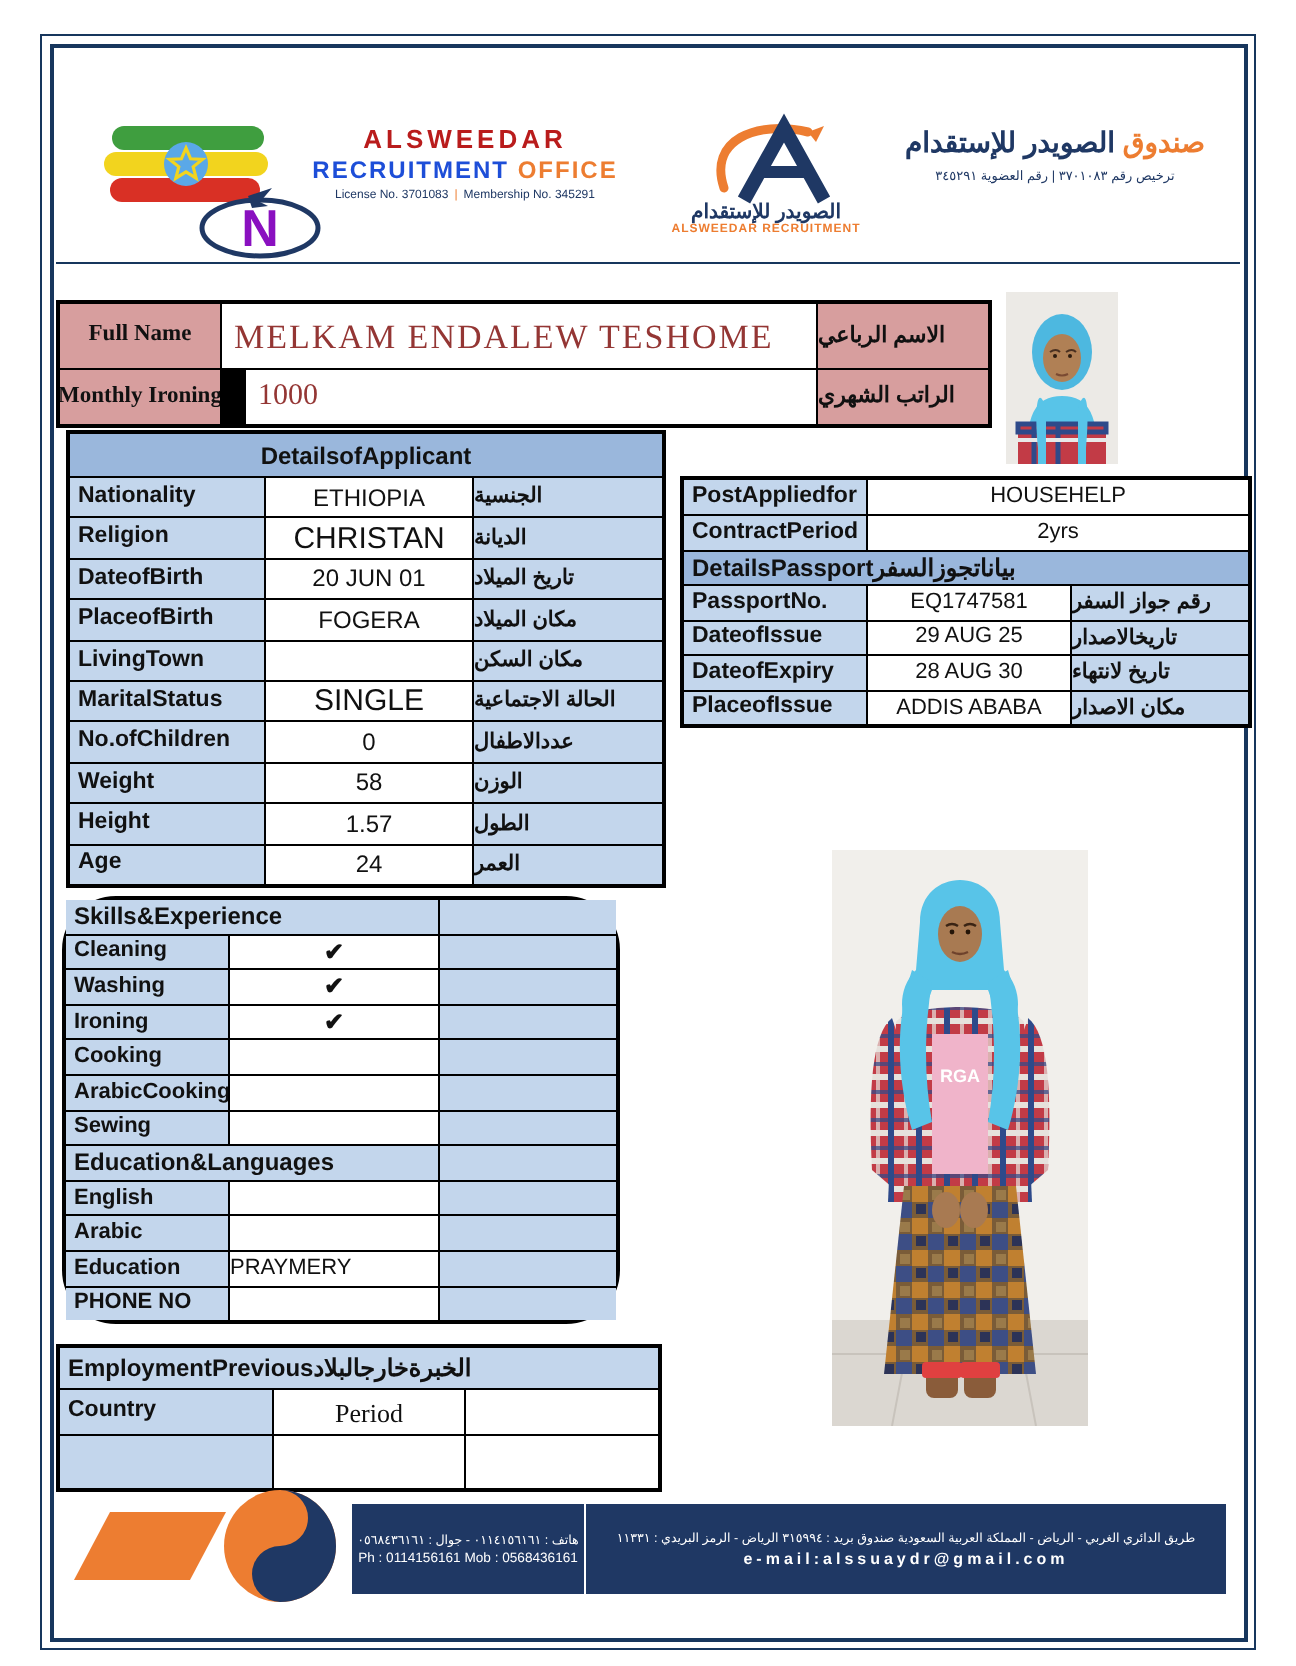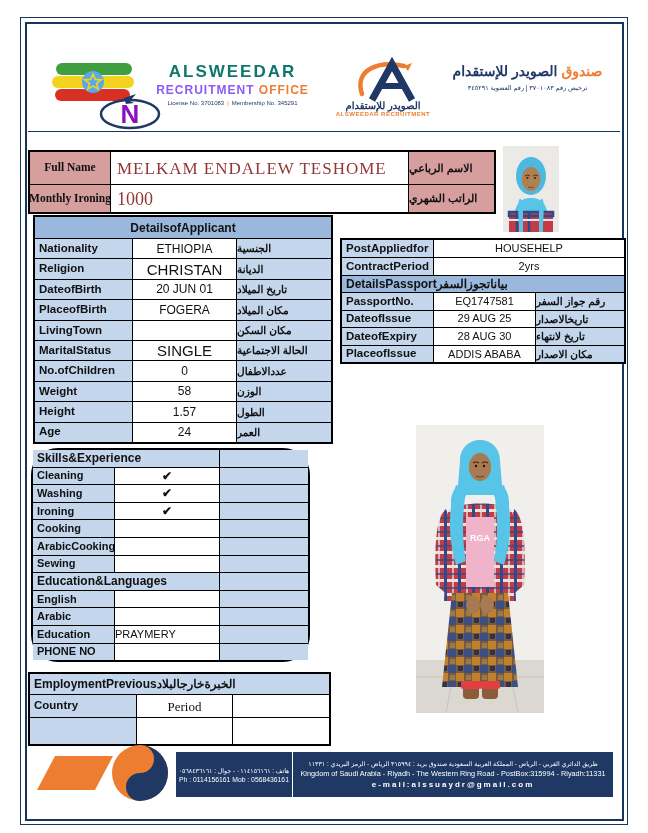--- a/index.html
+++ b/index.html
@@ -1,27 +1,27 @@
 <!DOCTYPE html>
 <html><head>
 <meta charset="utf-8">
 <style>
   html,body{margin:0;padding:0;background:#fff;}
   .page{position:relative;width:648px;height:833px;background:#ffffff;overflow:hidden;
         font-family:"Liberation Sans",sans-serif;color:#111;}
   .b-outer{position:absolute;left:20px;top:17px;width:606px;height:806px;border:1px solid #17365d;}
   .b-inner{position:absolute;left:25px;top:22px;width:595px;height:795px;border:2px solid #17365d;}
   .abs{position:absolute;}
-  .navy{color:#8b5cf6;}
+  .navy{color:#1d4ed8;}
   .orange{color:#ed7d31;}
   .header-rule{position:absolute;left:28px;top:131px;width:592px;height:0;border-top:1.5px solid #17365d;}
 
   
   .office-en{position:absolute;left:150px;top:62px;width:165px;text-align:center;}
-  .office-en .l1{font-size:17px;font-weight:bold;letter-spacing:2px;color:#0f766e;}
+  .office-en .l1{font-size:13px;font-weight:bold;letter-spacing:2px;color:#b91c1c;}
   .office-en .l2{font-size:12px;font-weight:bold;letter-spacing:1px;margin-top:1px;}
   .office-en .lic{font-size:6px;color:#1f3864;margin-top:3px;}
   .office-en .lic .sep{color:#ed7d31;margin:0 3px;}
   .a-logo-txt{position:absolute;left:333px;top:100px;width:100px;text-align:center;direction:rtl;}
   .a-logo-txt .ar{font-size:10px;font-weight:bold;color:#1f3864;}
   .a-logo-txt .en{font-size:6px;font-weight:bold;color:#ed7d31;letter-spacing:.5px;direction:ltr;}
   .office-ar{position:absolute;left:435px;top:63px;width:185px;text-align:center;direction:rtl;}
   .office-ar .l1{font-size:14px;font-weight:bold;color:#1f3864;}
   .office-ar .l2{font-size:6.5px;color:#1f3864;margin-top:5px;}
 
@@ -37,21 +37,21 @@
   .v-lg{font-size:15px;}
   .v-sm{font-size:11px;}
   .chk{font-weight:bold;font-size:12px;}
 
   
   .identity{left:28px;top:150px;grid-template-columns:80px 297px 85px;grid-template-rows:32px 27px;}
   .identity .plab{background:#d79e9e;font-family:"Liberation Serif",serif;font-weight:bold;font-size:11.5px;justify-content:center;}
   .identity .para{background:#d79e9e;font-weight:bold;font-size:11px;justify-content:flex-end;padding-right:4px;direction:rtl;}
   .identity .pval{justify-content:flex-start;padding-left:6px;color:#943634;font-family:"Liberation Serif",serif;}
   .identity .name{font-size:17px;letter-spacing:1px;}
-  .identity .salary{font-size:18px;}
+  .identity .salary{font-size:15px;margin-left:12px;}
 
   .applicant{left:33px;top:215px;grid-template-columns:97px 103px 94px;grid-template-rows:21px repeat(10,19.4px);}
   .apptbl{left:340px;top:238px;grid-template-columns:91px 101px 88px;grid-template-rows:17px 17px 16px 16.6px 16.6px 16.6px 16.6px;}
   .skills{left:31px;top:448px;grid-template-columns:81px 104px 88px;grid-template-rows:repeat(12,16.6px);border-radius:27px;}
   .skills .lab{font-size:11px;}
   .employ{left:28px;top:672px;grid-template-columns:106px 95px 96px;grid-template-rows:20px 22px 26px;}
   .employ .hcell{justify-content:flex-start;padding-left:4px;}
   .employ .period{font-family:"Liberation Serif",serif;font-size:13px;font-weight:normal;}
   .span2{grid-column:span 2;text-align:right;}
   .span3{grid-column:1/4;}
@@ -327,17 +327,16 @@
     <path d="M110 1 a28 28 0 0 1 0 56 a14 14 0 0 1 0 -28 a14 14 0 0 0 0 -28 z" fill="#1f3864"></path>
   </svg>
 
   <div class="footer-bar">
     <div class="f-phone">
       <div class="ar">هاتف : ٠١١٤١٥٦١٦١ - جوال : ٠٥٦٨٤٣٦١٦١</div>
       <div class="en">Ph : 0114156161 Mob : 0568436161</div>
     </div>
     <div class="f-addr">
       <div class="ar">طريق الدائري الغربي - الرياض - المملكة العربية السعودية صندوق بريد : ٣١٥٩٩٤ الرياض - الرمز البريدي : ١١٣٣١</div>
-      <div class="en">Kingdom of Saudi Arabia - Riyadh - The Western Ring Road - PostBox:315994 - Riyadh:11331</div>
       <div class="mail">e-mail:alssuaydr@gmail.com</div>
     </div>
   </div>
 </div>
 
 </body></html>

